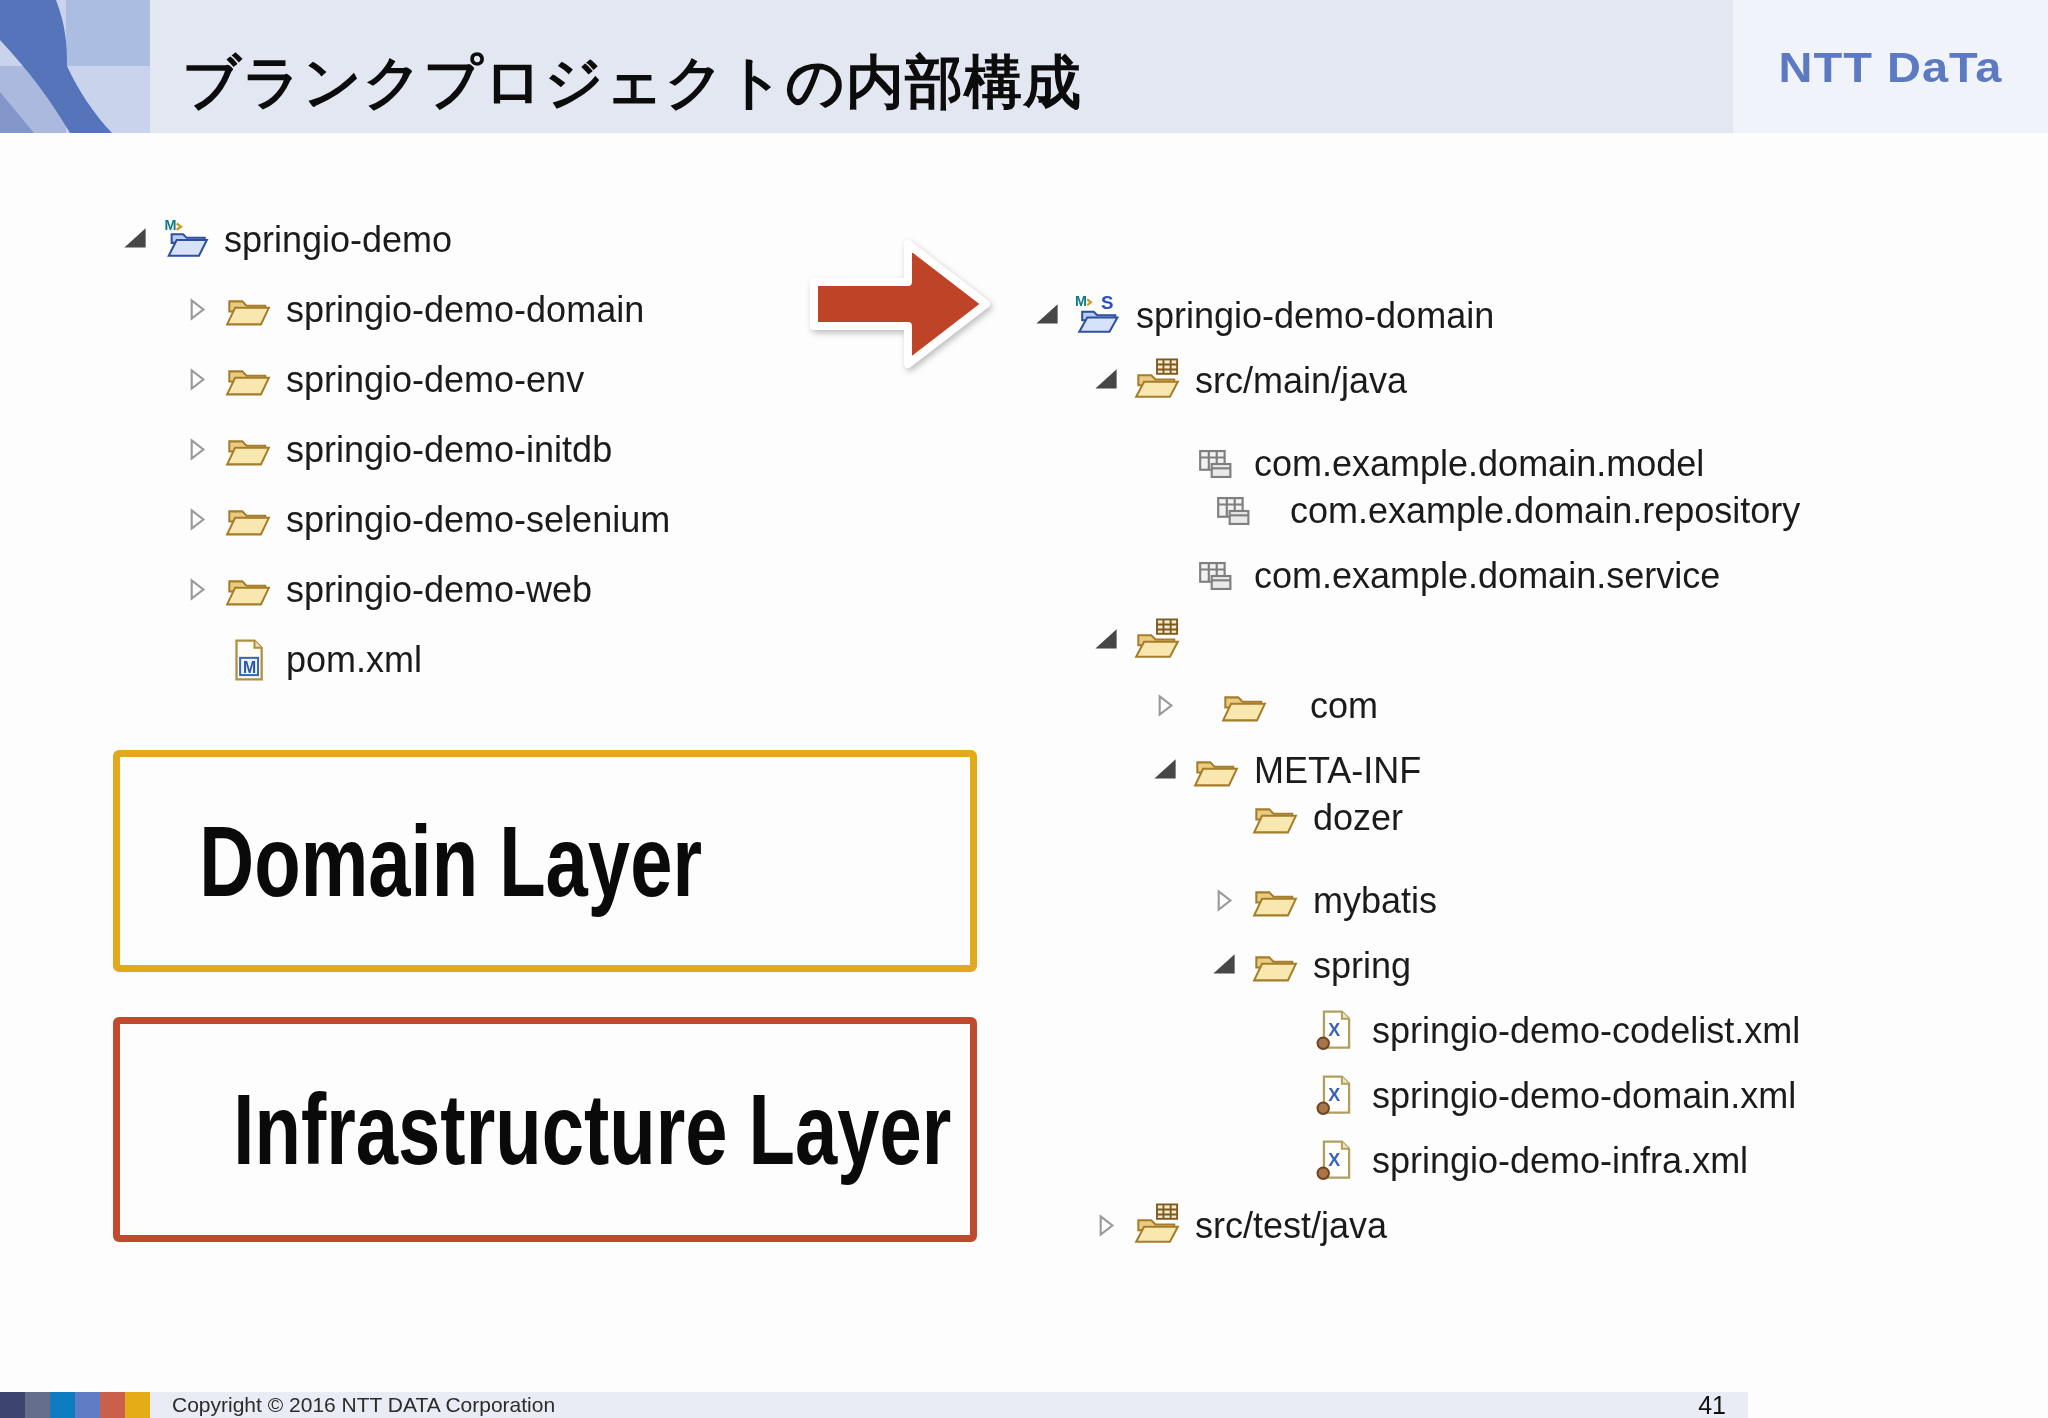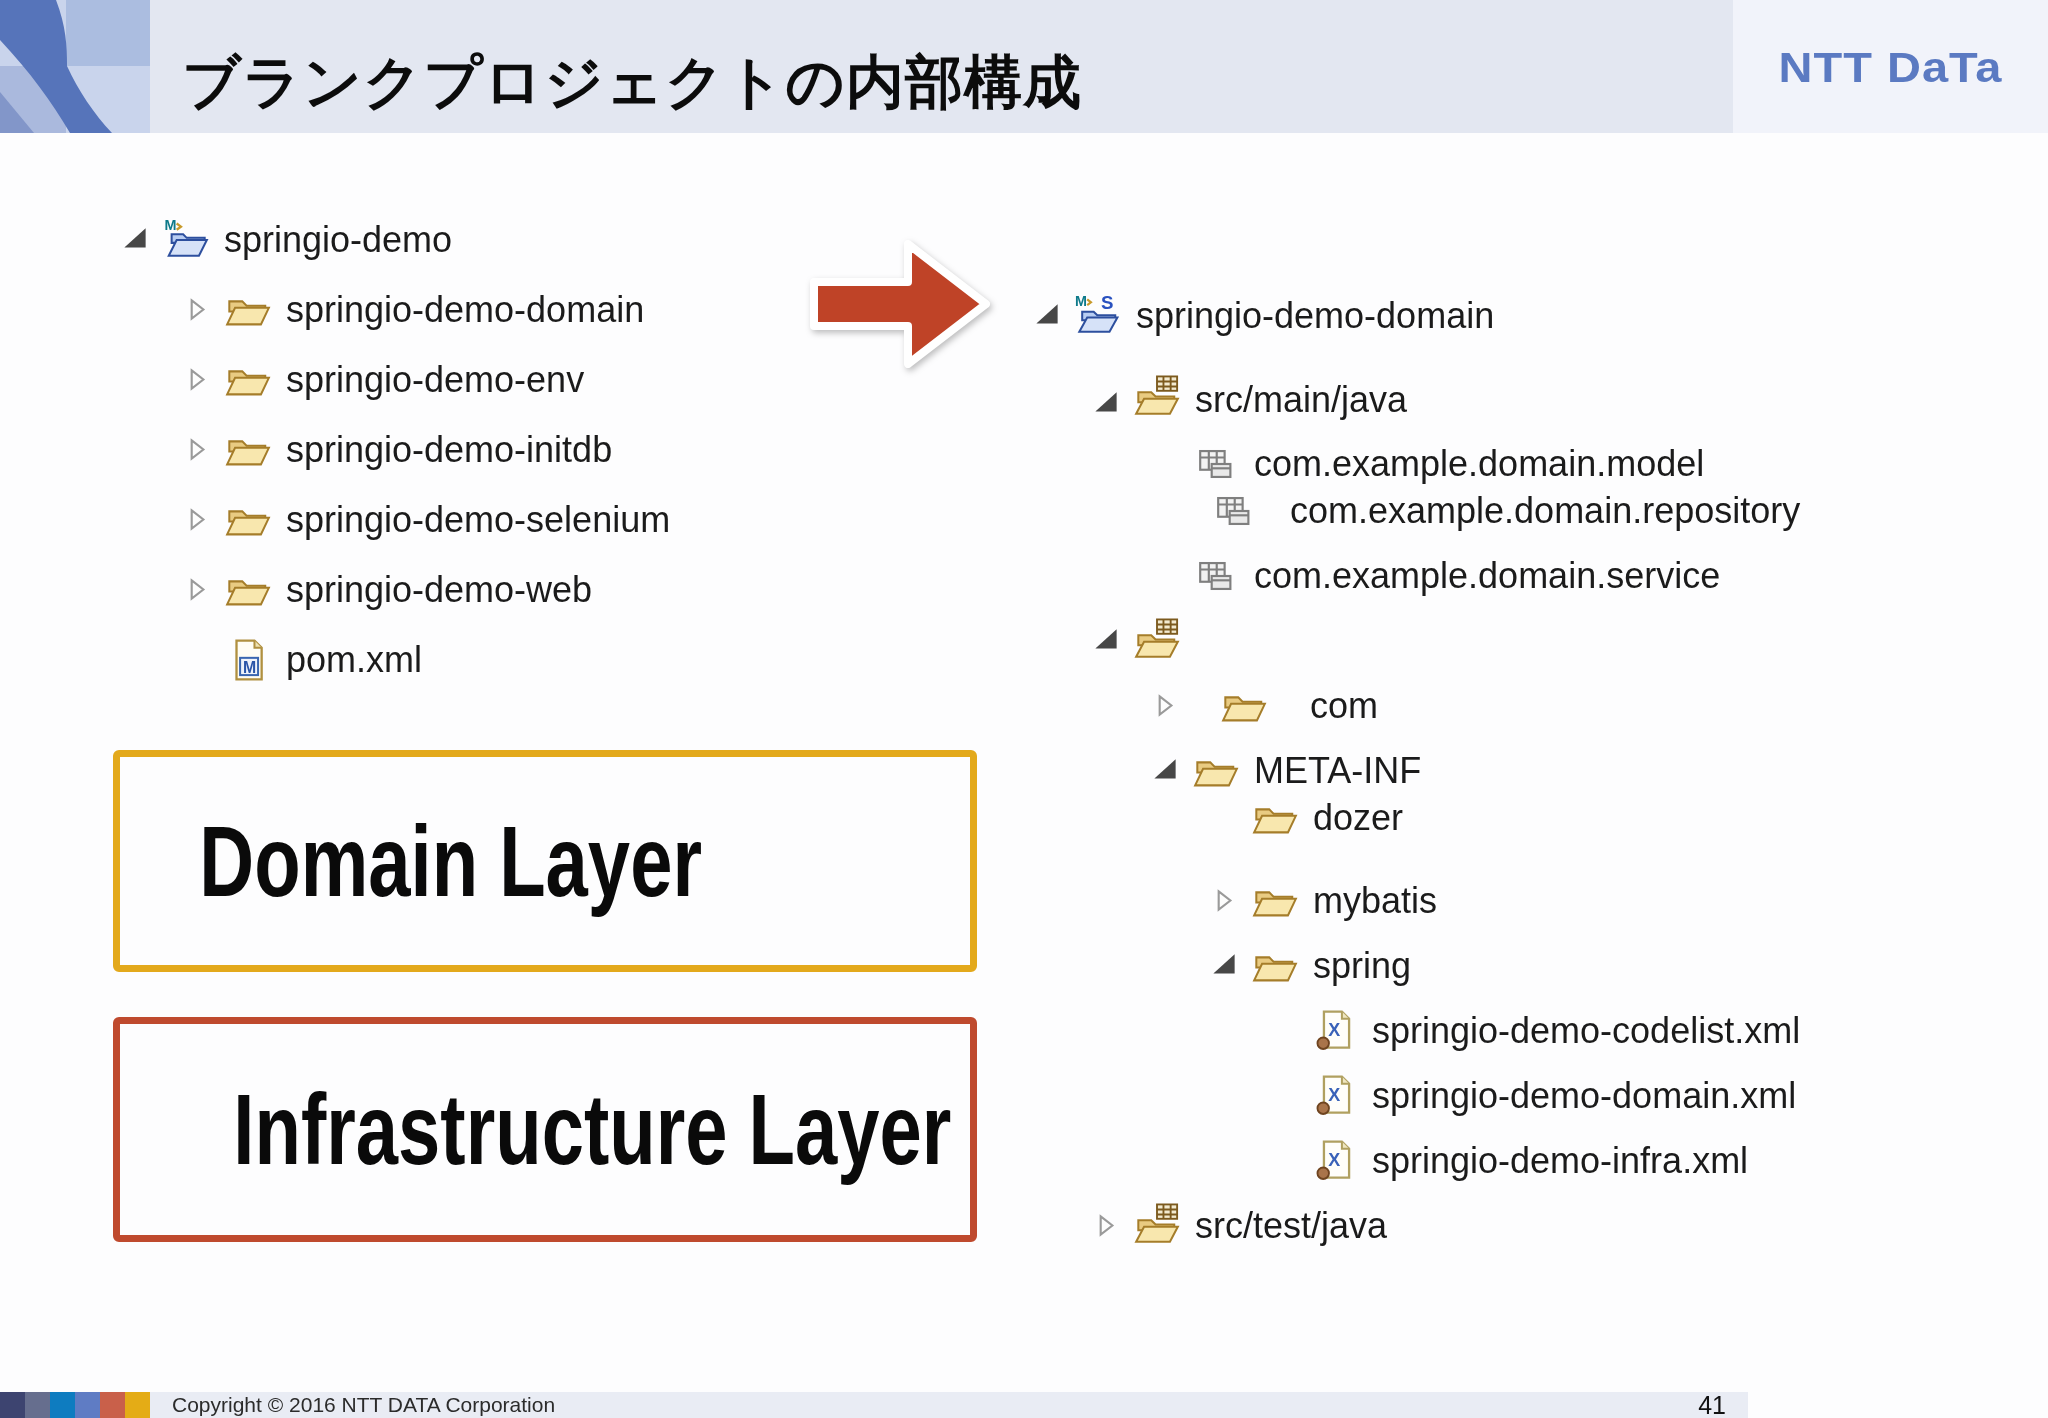--- a/index.html
+++ b/index.html
@@ -166,21 +166,21 @@
           </svg></span>
         <span class="node-icon"><svg viewBox="0 0 32 32">
             <text x="0" y="9" font-size="10" font-weight="bold" fill="#0e7a8a" font-family="Liberation Sans,sans-serif">M</text>
             <path d="M8.5 4.5 l2.6 2 -2.6 2" stroke="#c89a2a" stroke-width="1.5" fill="none"></path>
             <text x="18" y="11" font-size="13" font-weight="bold" fill="#2a52c0" font-family="Liberation Sans,sans-serif">S</text>
             <path d="M5 13 L13 13 L15.5 15.5 L28 15.5 L28 19 L5 19 Z" fill="#b8cdf2" stroke="#2d4f9e" stroke-width="1.4"></path>
             <path d="M3 27 L8.5 17 L29.5 17 L24 27 Z" fill="#d6e2f8" stroke="#2d4f9e" stroke-width="1.4"></path>
           </svg></span>
         <span class="tree-label">springio-demo-domain</span>
       </div>
-      <div class="tree-row" style="top: 80px; padding-left: 94px; align-items: flex-end;">
+      <div class="tree-row" style="top: 72px; padding-left: 94px;">
         <span class="twistie"><svg viewBox="0 0 32 32">
             <polygon points="6,23 26,23 26,5" fill="#474747"></polygon>
           </svg></span>
         <span class="node-icon"><svg viewBox="0 0 32 32">
             <g stroke="#7c5a1e" stroke-width="1.3">
               <rect x="16" y="1" width="14" height="10" fill="#f3ead0"></rect>
               <path d="M16 4.5 H30 M16 8 H30 M20.5 1 V11 M25.5 1 V11" fill="none"></path>
             </g>
             <path d="M3 12 L12 12 L15 15 L28 15 L28 19 L3 19 Z" fill="#e9cb82" stroke="#a57d2a" stroke-width="1.4"></path>
             <path d="M1.5 27 L7 16.5 L30.5 16.5 L25 27 Z" fill="#f8e7ae" stroke="#a57d2a" stroke-width="1.4"></path>

